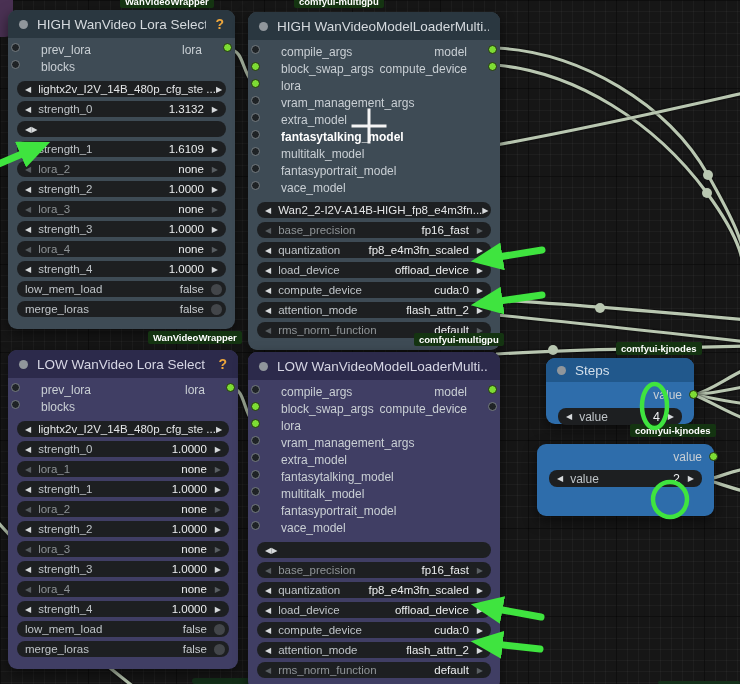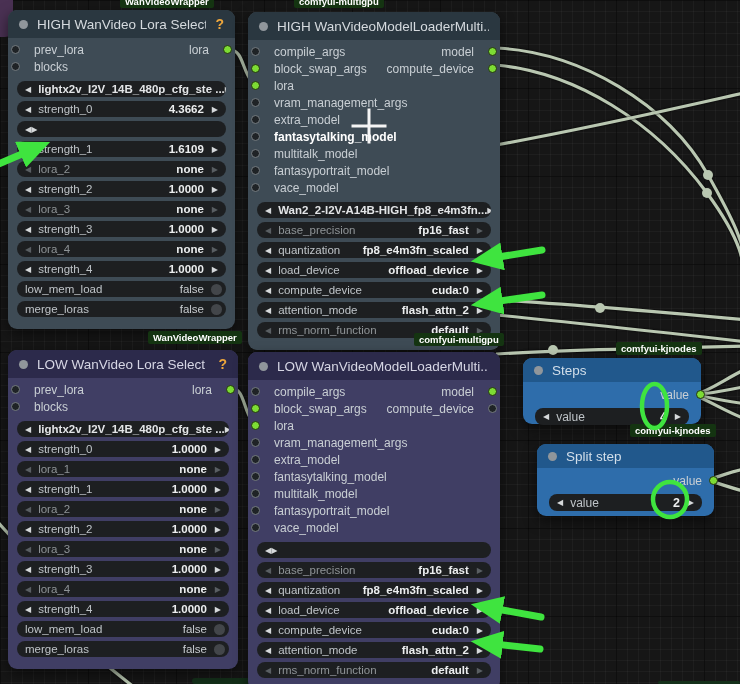--- a/index.html
+++ b/index.html
@@ -42,35 +42,35 @@
     padding:0 11px;font-size:13.5px;white-space:nowrap;overflow:hidden;}
   .gray .node-title{background:var(--node-gray-title);color:#d5dade;}
   .purple .node-title{background:var(--node-purple-title);color:#d6d6e4;}
   .blue .node-title{background:var(--node-blue-title);color:#d3dfea;height:24px;}
   .tdot{width:9px;height:9px;border-radius:50%;background:#90969b;flex:0 0 auto;}
   .ttext{overflow:hidden;white-space:nowrap;}
   .thelp{margin-left:auto;color:var(--help);font-weight:bold;font-size:14px;}
 
   .ports{padding-top:3px;}
   .port-row{display:flex;justify-content:space-between;align-items:center;height:17px;padding:0 6px;}
-  .port{display:flex;align-items:center;gap:14px;min-width:0;}
+  .port{display:flex;align-items:flex-start;gap:21px;min-width:0;}
   .pdot{width:9px;height:9px;border-radius:50%;background:#1f2326;border:1.5px solid #757c81;
     box-sizing:border-box;flex:0 0 auto;}
   .pdot.s-on{background:var(--port-on);border-color:#223311;}
   .port.left .pdot{margin-left:-3px;}
   .port.right .pdot{margin-right:-3px;}
   .plabel{font-size:12px;color:#c9cfd4;white-space:nowrap;}
   .plabel.hl{color:#ffffff;font-weight:bold;}
 
   .widgets{padding:2px 0 8px 0;}
   .widget{height:16px;border-radius:8px;background:var(--widget-bg);display:flex;align-items:center;
     padding:0 8px;margin:4px 9px;font-size:11.5px;color:#bfc4c8;white-space:nowrap;overflow:hidden;}
   .warrow{font-size:8px;color:#d6d9db;flex:0 0 auto;font-family:"DejaVu Sans",sans-serif;}
   .wlabel{margin-left:7px;overflow:hidden;}
-  .wvalue{margin-left:auto;margin-right:8px;color:#eceeef;font-weight:bold;}
+  .wvalue{margin-left:auto;margin-right:8px;color:#eceeef;font-weight:normal;}
   .t-file .wvalue{margin-left:7px;margin-right:auto;color:#e3e5e7;}
   .dim .warrow{color:#595e62;}
   .dim .wlabel{color:#8f9497;}
   .knob{display:none;width:11px;height:11px;border-radius:50%;background:#43464a;
     margin-left:7px;margin-right:-4px;flex:0 0 auto;}
   .t-toggle .wlabel{margin-left:0;}
   .t-toggle .wvalue{margin-right:0;font-weight:normal;color:#c7cbce;}
   .t-toggle .knob{display:inline-block;}
 
   .out-row{position:relative;display:flex;justify-content:flex-end;align-items:center;gap:7px;
@@ -148,21 +148,21 @@
     <div class="widget t-file">
           <span class="warrow wl">◀</span>
 
           <span class="wvalue">lightx2v_I2V_14B_480p_cfg_ste ...</span>
           <span class="warrow wr">▶</span>
 
         </div>
         <div class="widget t-combo">
           <span class="warrow wl">◀</span>
           <span class="wlabel">strength_0</span>
-          <span class="wvalue">4.3662</span>
+          <span class="wvalue">1.3132</span>
           <span class="warrow wr">▶</span>
 
         </div>
         <div class="widget t-file">
           <span class="warrow wl">◀</span>
 
           <span class="warrow wr">▶</span>
 
         </div>
         <div class="widget t-combo">
@@ -645,42 +645,38 @@
         <div class="widget t-combo dim">
           <span class="warrow wl">◀</span>
           <span class="wlabel">rms_norm_function</span>
           <span class="wvalue">default</span>
           <span class="warrow wr">▶</span>
 
         </div>
       </div>
   </div>
 
-  <div class="node blue" style="left:523px;top:358px;width:178px;height:66px;">
+  <div class="node blue" style="left:546px;top:358px;width:148px;height:66px;">
     <div class="node-title">
       <span class="tdot"></span>
       <span class="ttext">Steps</span>
     </div>
     <div class="out-row">
       <span class="plabel">value</span>
       <i class="pdot s-on"></i>
     </div>
     <div class="widget t-combo">
       <span class="warrow wl">◀</span>
       <span class="wlabel">value</span>
       <span class="wvalue">4</span>
       <span class="warrow wr">▶</span>
     </div>
   </div>
 
   <div class="node blue" style="left:537px;top:444px;width:177px;height:72px;">
-    <div class="node-title">
-      <span class="tdot"></span>
-      <span class="ttext">Split step</span>
-    </div>
     <div class="out-row">
       <span class="plabel">value</span>
       <i class="pdot s-on"></i>
     </div>
     <div class="widget t-combo">
       <span class="warrow wl">◀</span>
       <span class="wlabel">value</span>
       <span class="wvalue">2</span>
       <span class="warrow wr">▶</span>
     </div>

